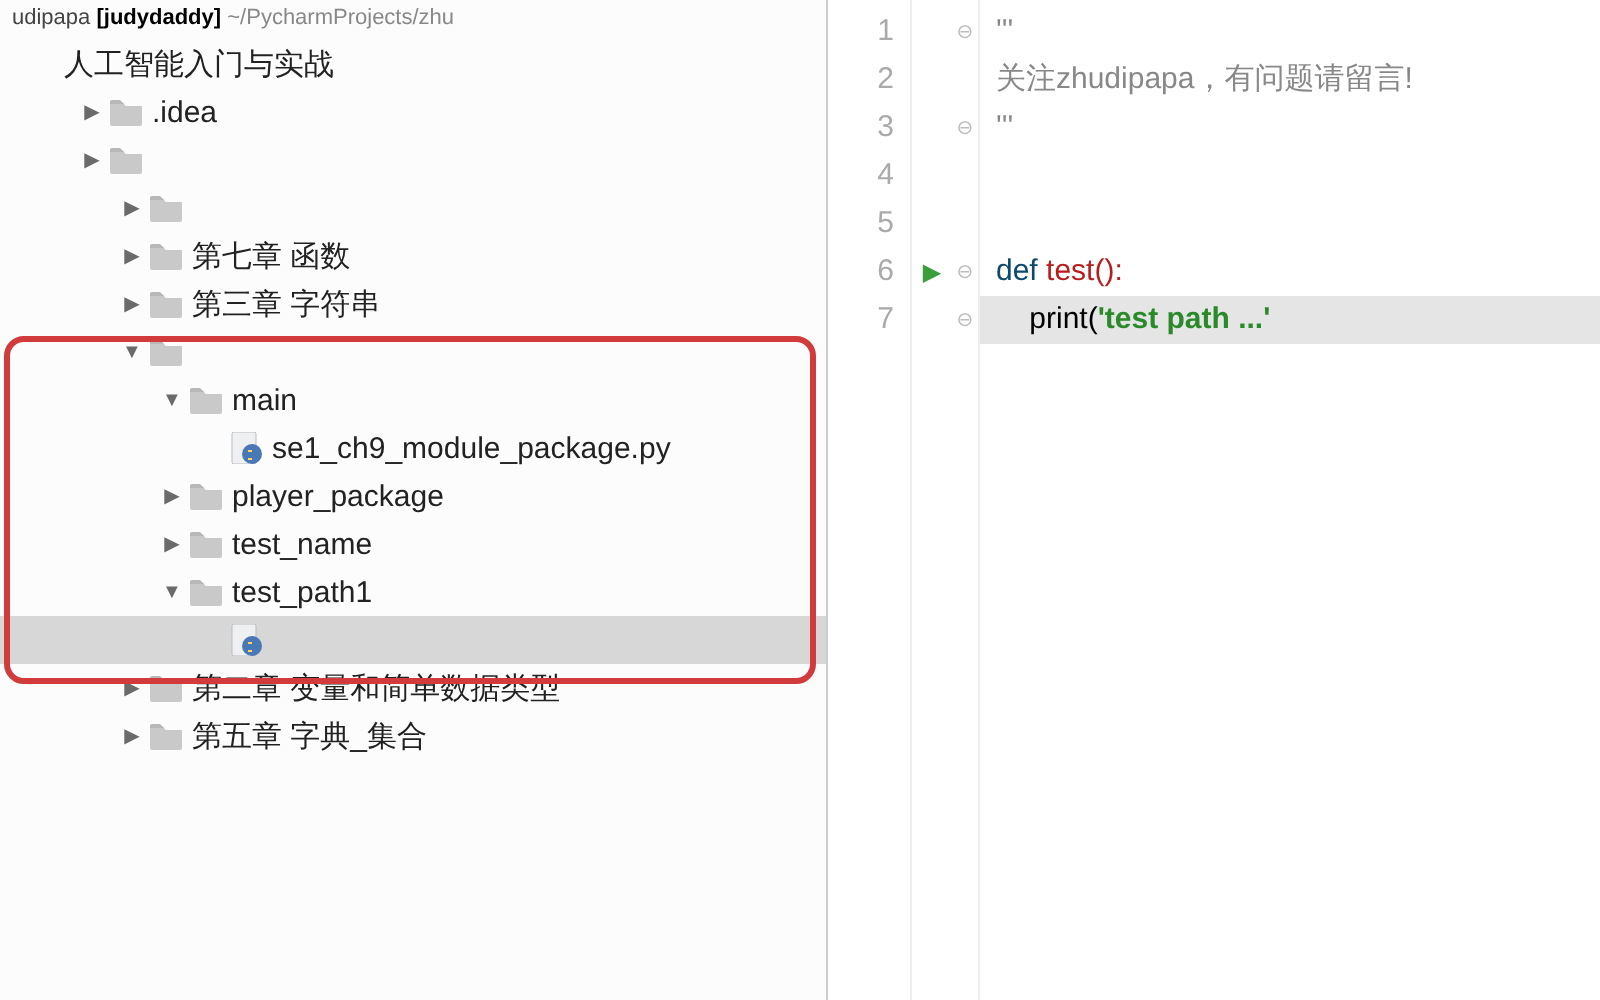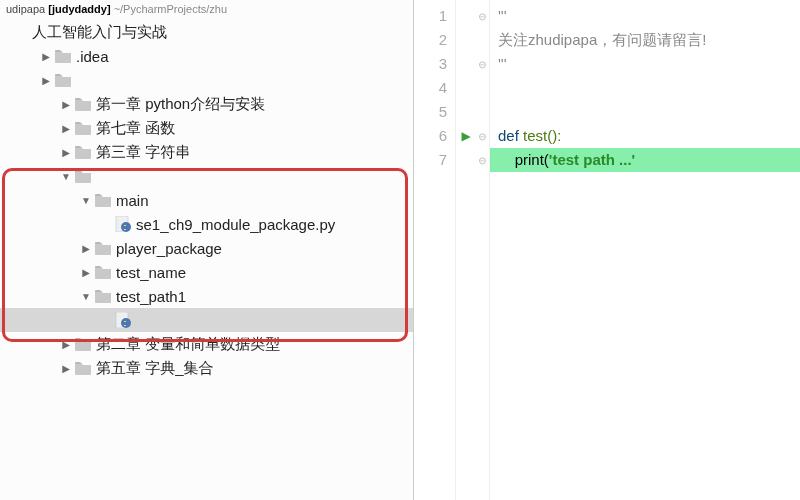--- a/index.html
+++ b/index.html
@@ -21,23 +21,23 @@
 .editor { flex: 1; display: flex; background: #fff; font-family: Menlo, Consolas, monospace; font-size: 15px; }
 .gutter { width: 42px; text-align: right; color: #aaa; padding-top: 4px; border-right: 1px solid #eee; }
 .gutter div { height: 24px; line-height: 24px; padding-right: 8px; }
 .run-col { width: 20px; padding-top: 4px; }
 .run-col div { height: 24px; display: flex; align-items: center; justify-content: center; }
 .run-mark { color: #3a9e3a; font-size: 12px; }
 .fold-col { width: 14px; padding-top: 4px; border-right: 1px solid #eee; }
 .fold-col div { height: 24px; display: flex; align-items: center; justify-content: center; color: #bbb; font-size: 10px; }
 .code { flex: 1; padding-top: 4px; }
 .code-line { height: 24px; line-height: 24px; padding-left: 8px; white-space: pre; }
-.hl-line { background: #86efac; }
+.hl-line { background: #e5e5e5; }
 .kw { color: #0c4a6e; font-weight: normal; }
-.fn { color: #4d7c0f; }
+.fn { color: #b91c1c; }
 .str { color: #2a8a2a; font-weight: bold; }
 .cmt { color: #888; }
 </style>
 </head>
 <body>
 
 <div class="sidebar">
   <div class="crumb">
     <span>udipapa</span>
     <span class="bold">[judydaddy]</span>
@@ -73,21 +73,20 @@
       </div>
       <div class="row">
         <span class="indent" style="width: 40px;"></span>
         <span class="arrow">▶</span>
         <span class="ico folder">
           <svg viewBox="0 0 16 14">
             <path fill="#c9c9c9" d="M0 2h6l2 2h8v9a1 1 0 0 1-1 1H1a1 1 0 0 1-1-1z"></path>
             <path fill="#b8b8b8" d="M0 2a1 1 0 0 1 1-1h4l2 2H0z"></path>
           </svg>
         </span>
-        <span class="label">第一章 python介绍与安装</span>
       </div>
       <div class="row">
         <span class="indent" style="width: 40px;"></span>
         <span class="arrow">▶</span>
         <span class="ico folder">
           <svg viewBox="0 0 16 14">
             <path fill="#c9c9c9" d="M0 2h6l2 2h8v9a1 1 0 0 1-1 1H1a1 1 0 0 1-1-1z"></path>
             <path fill="#b8b8b8" d="M0 2a1 1 0 0 1 1-1h4l2 2H0z"></path>
           </svg>
         </span>

